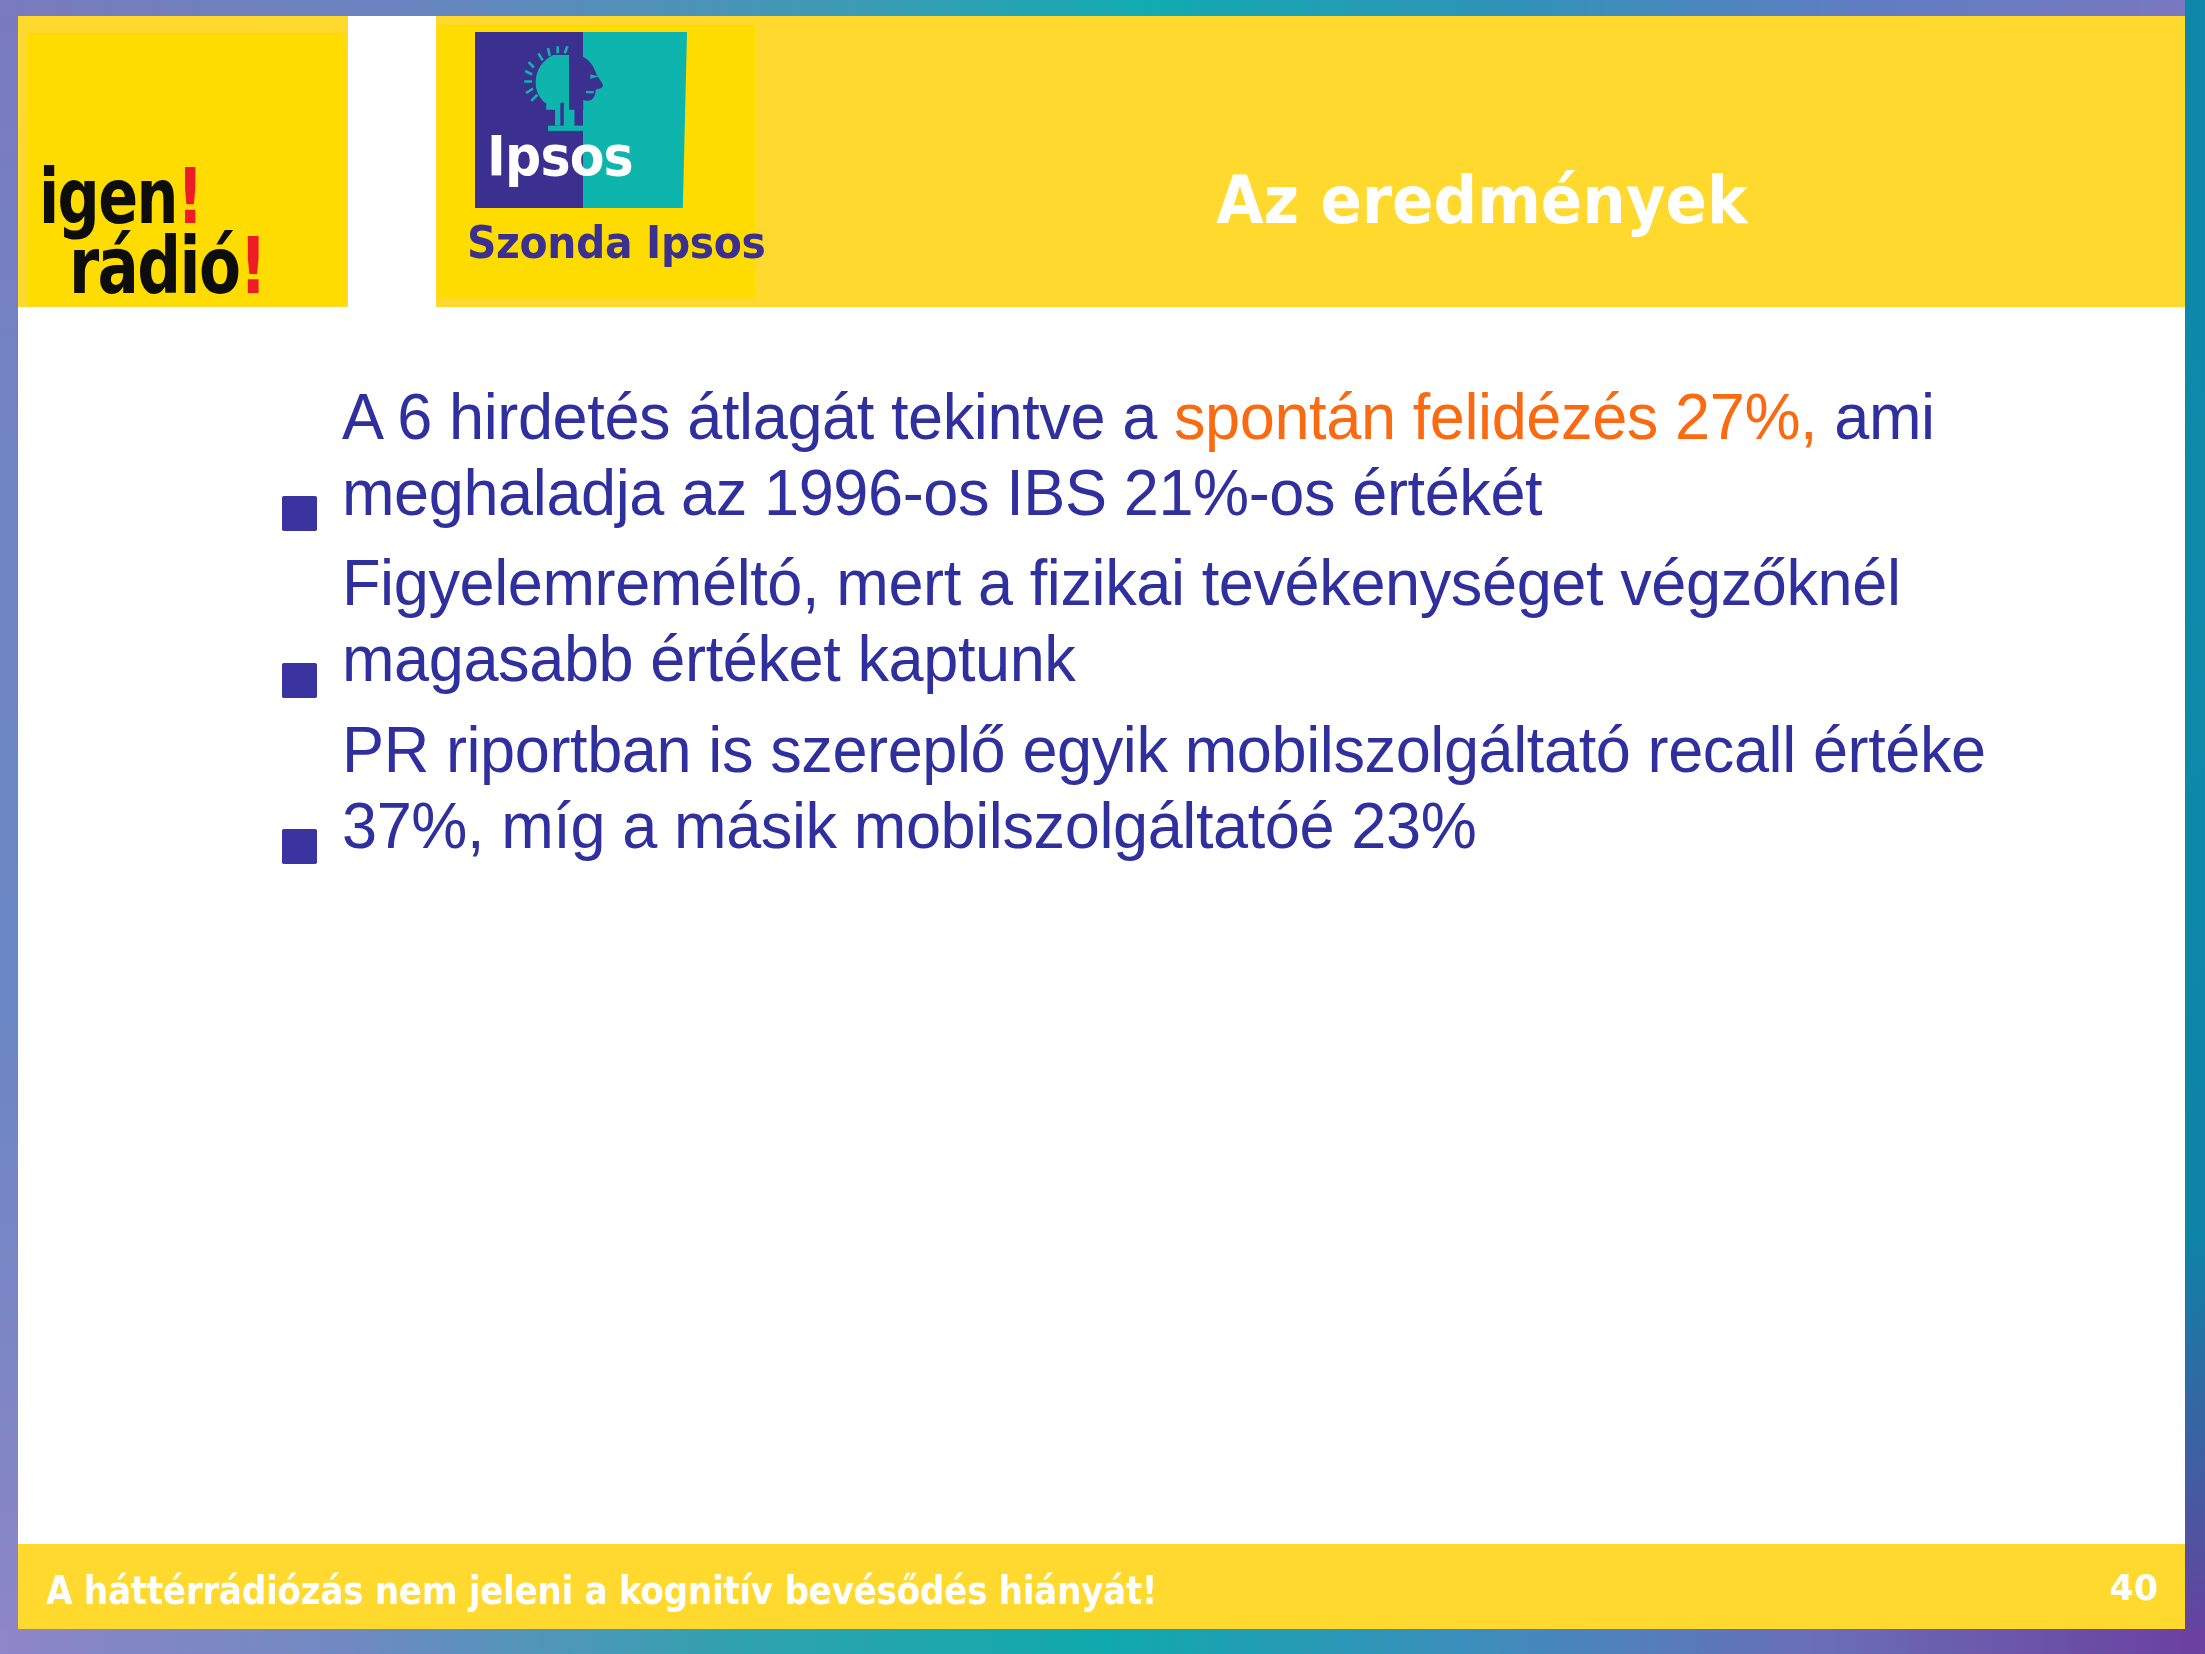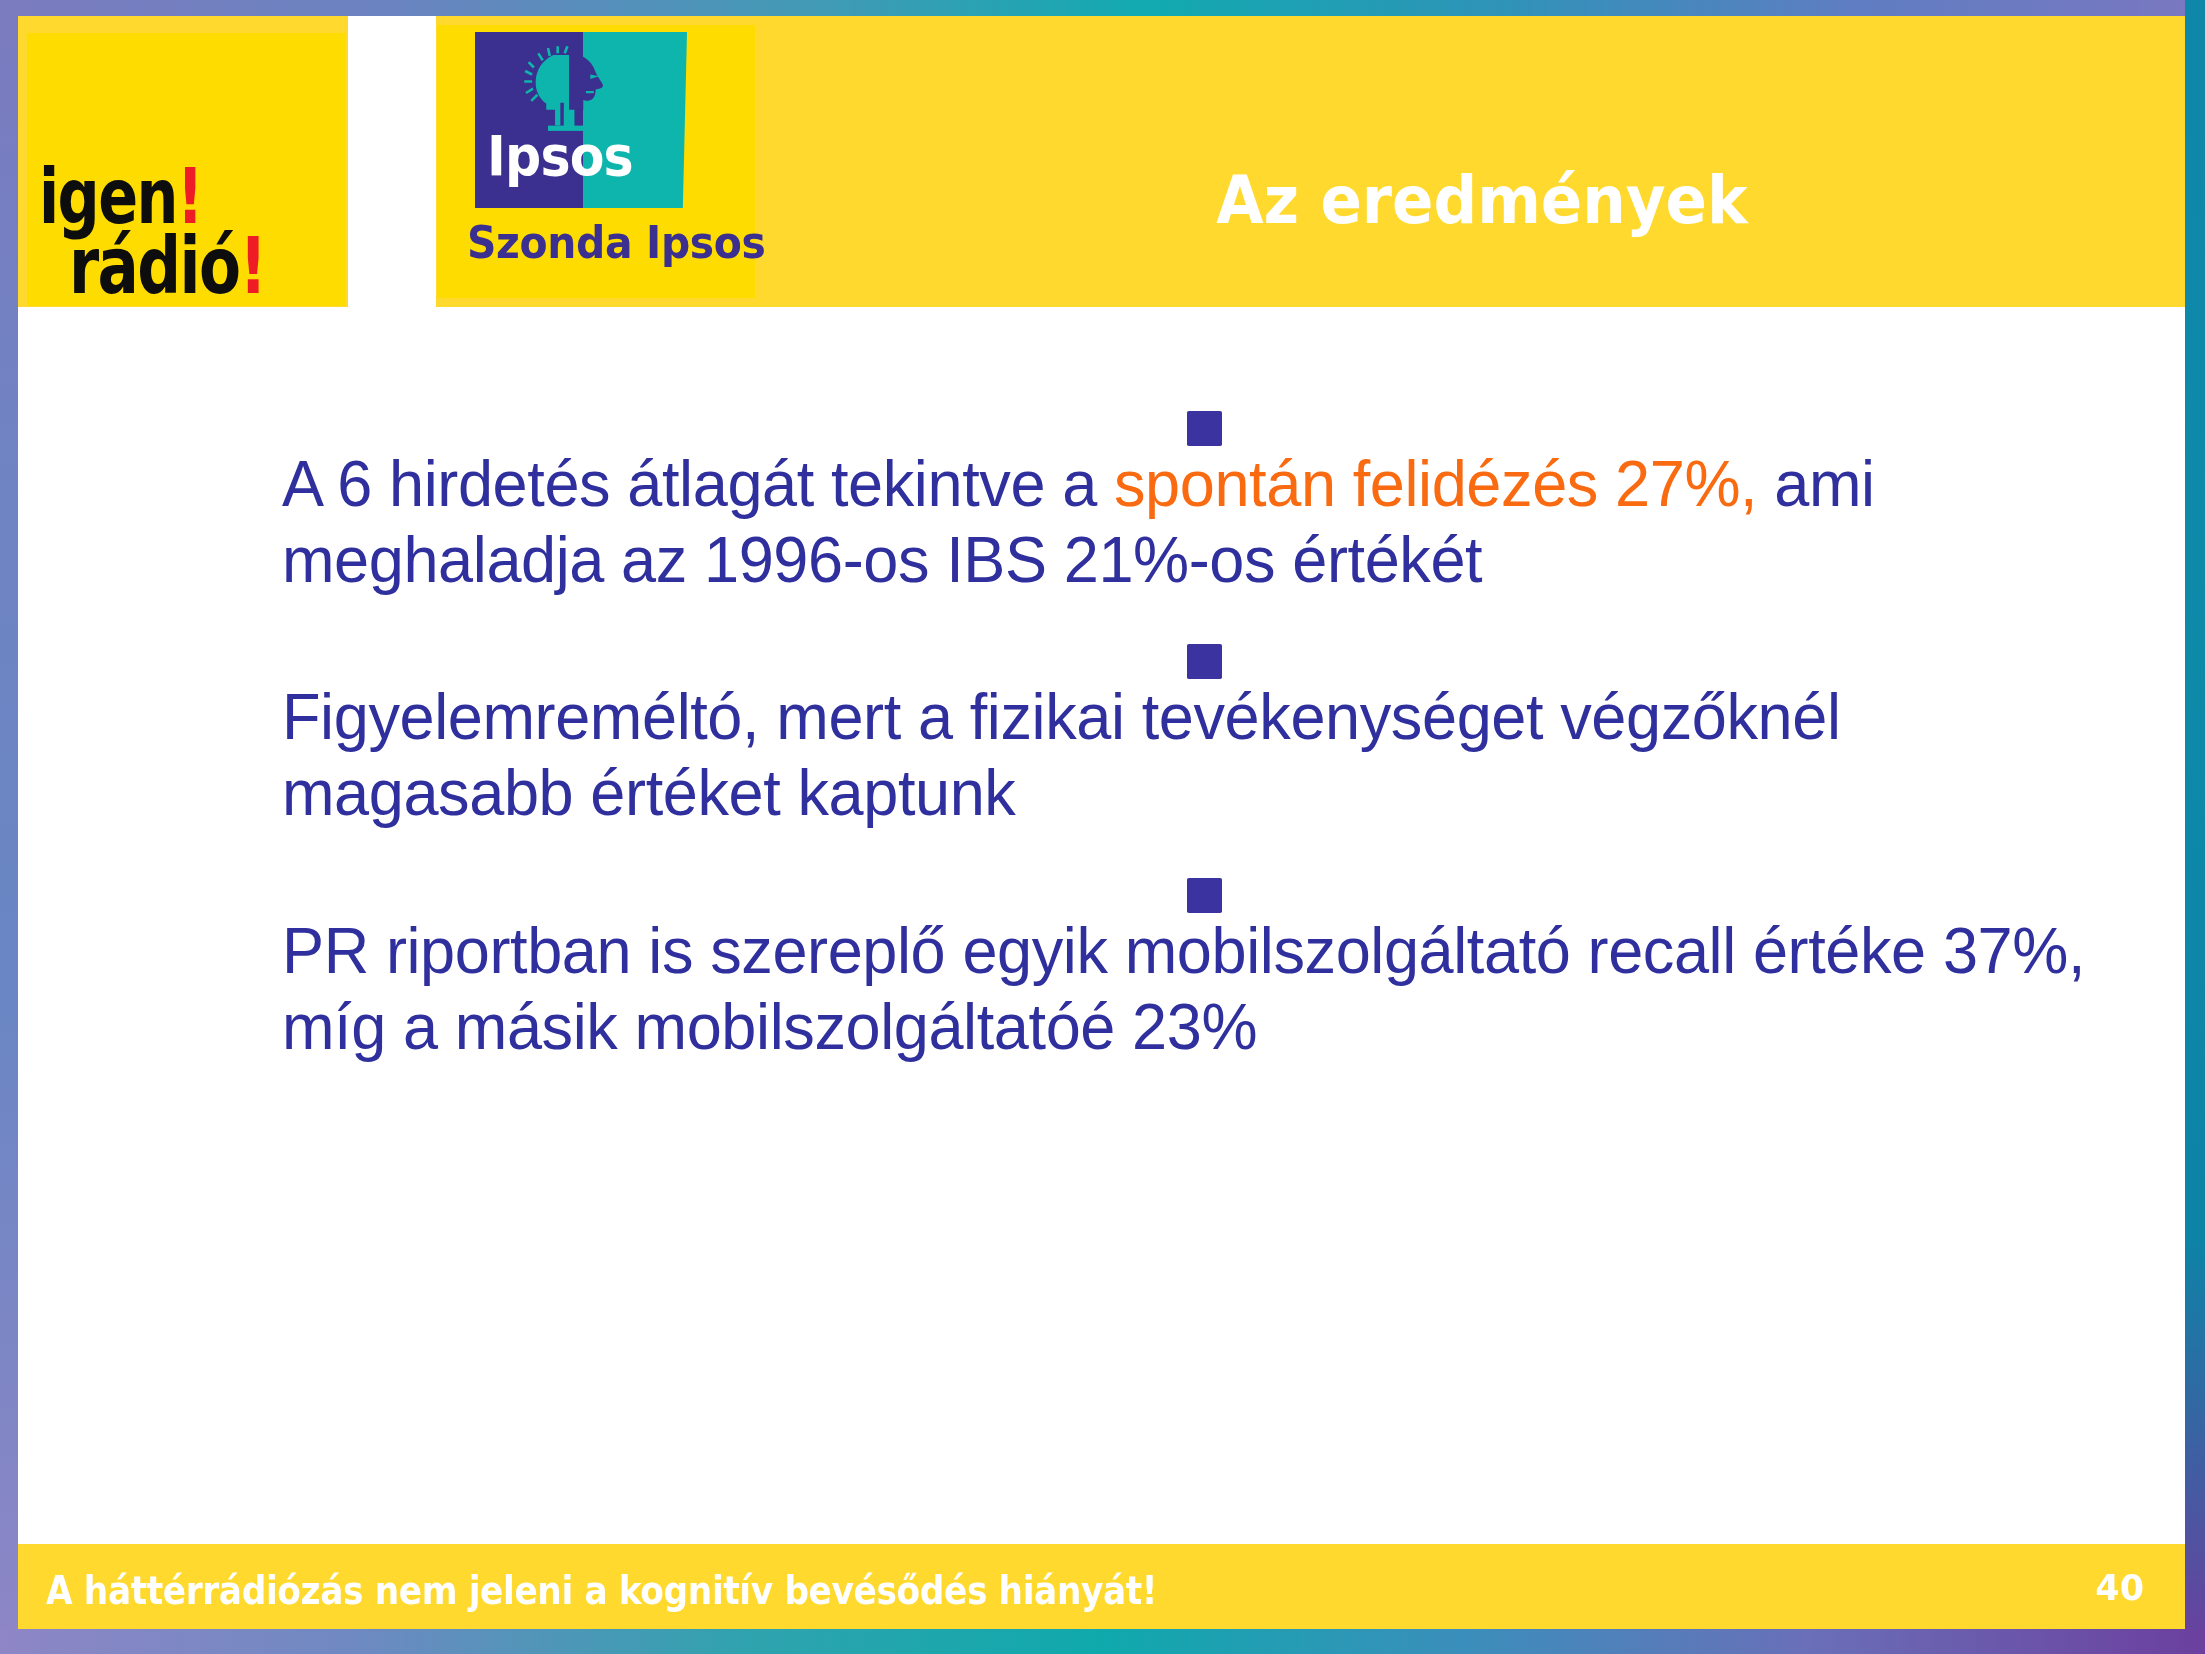--- a/index.html
+++ b/index.html
@@ -157,23 +157,22 @@
   
   .body-area {
     position: absolute;
     top: 379px;
     left: 282px;
     width: 1870px;
   }
   .bullet-row {
     position: relative;
     display: flex;
-    align-items: center;
+    align-items: flex-end;
     margin-bottom: 14px;
-    flex-direction: column;
   }
   .bullet-marker {
     flex: 0 0 auto;
     width: 35px;
     height: 35px;
     background: #3b34a0;
     margin-top: 32px;
     margin-right: 25px;
     border-radius: 1.8px;
   }
@@ -210,21 +209,21 @@
     font-size: 39px;
     color: #ffffff;
     letter-spacing: -0.4px;
     transform: scaleX(0.88);
     transform-origin: left bottom;
     white-space: nowrap;
   }
   .footer-pagenum {
     position: absolute;
     bottom: 46px;
-    right: 62px;
+    right: 48px;
     font-family: "DejaVu Sans", sans-serif;
     font-weight: 700;
     font-size: 35px;
     color: #ffffff;
   }
 </style>
 </head>
 <body>
 
 <div id="slide">

